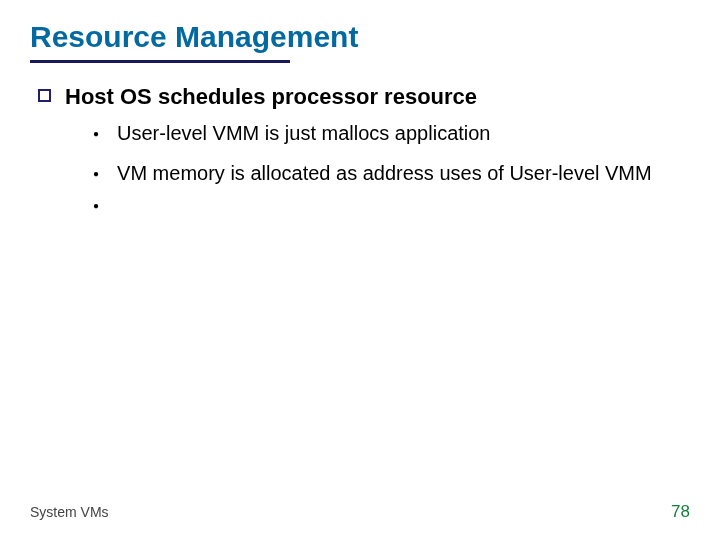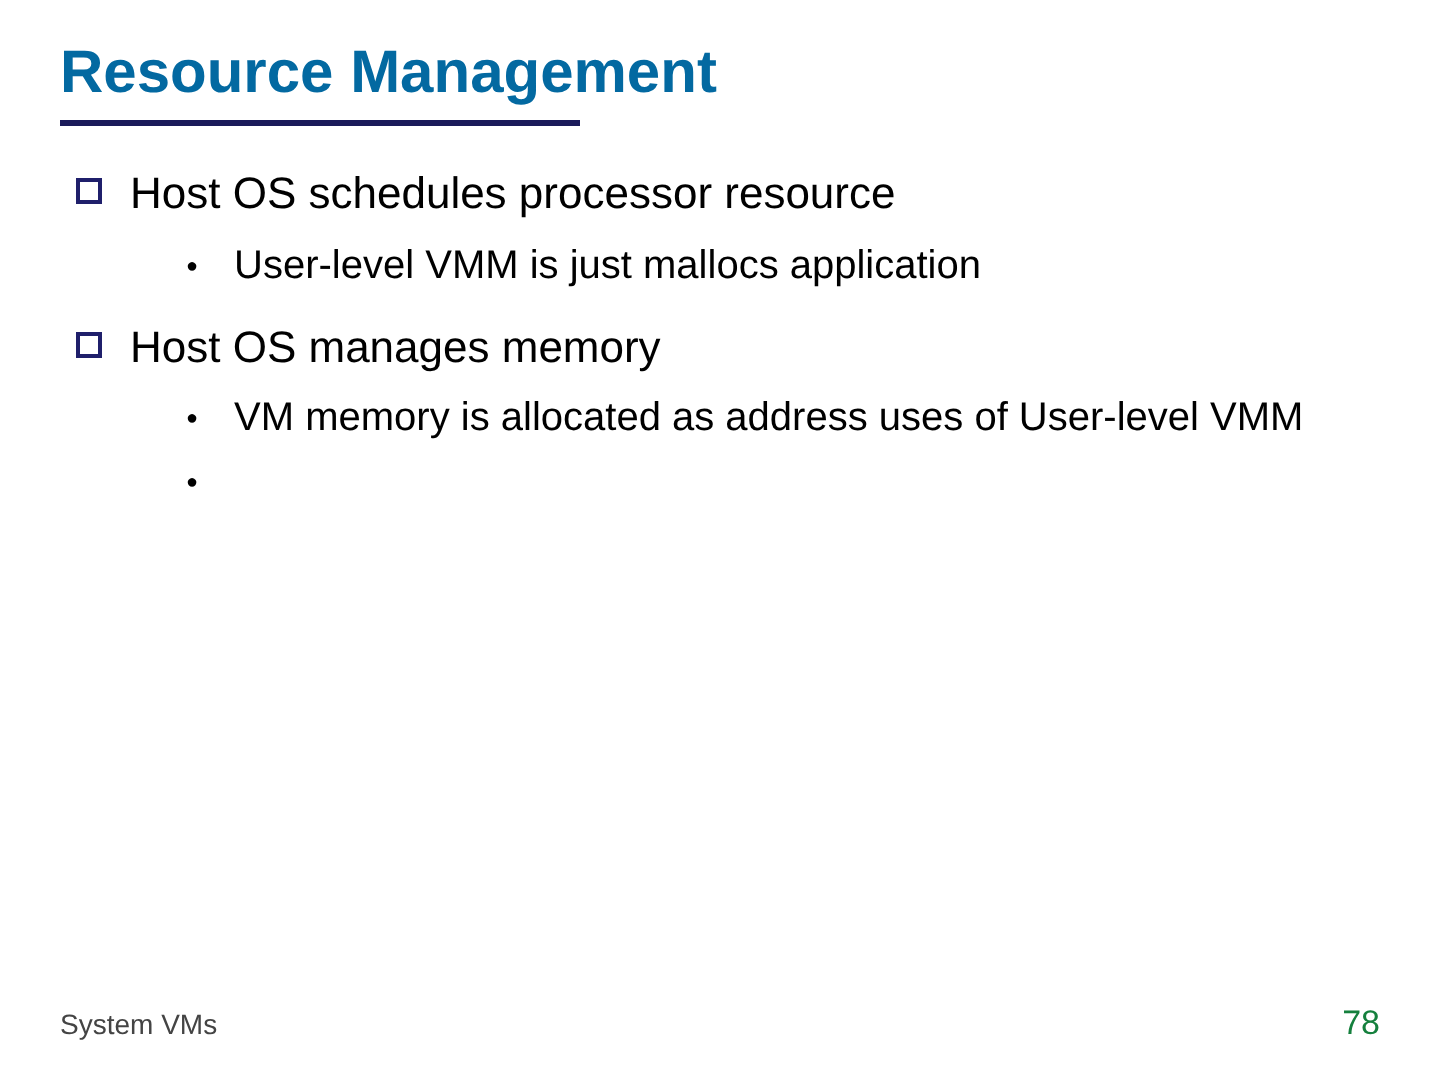--- a/index.html
+++ b/index.html
@@ -34,21 +34,21 @@
     .square-bullet {
       width: 13px;
       height: 13px;
       border: 2px solid #1f1f6b;
       margin-top: 6px;
       margin-right: 14px;
       flex-shrink: 0;
     }
     .top-text {
       font-size: 22px;
-      font-weight: normal;
+      font-weight: bold;
       color: #000;
       line-height: 1.3;
     }
     .sub-list {
       padding-left: 55px;
       margin-bottom: 14px;
     }
     .sub-item {
       display: flex;
       align-items: flex-start;
@@ -97,24 +97,20 @@
     <div class="square-bullet"></div>
     <div class="top-text">Host OS schedules processor resource</div>
   </div>
   <div class="sub-list">
     <div class="sub-item">
       <div class="dot-bullet">●</div>
       <div class="sub-text">User-level VMM is just mallocs application</div>
     </div>
   </div>
 
-  <div class="top-item">
-    <div class="square-bullet"></div>
-    <div class="top-text">Host OS manages memory</div>
-  </div>
   <div class="sub-list">
     <div class="sub-item">
       <div class="dot-bullet">●</div>
       <div class="sub-text">VM memory is allocated as address uses of User-level VMM</div>
     </div>
     <div class="sub-item">
       <div class="dot-bullet">●</div>
     </div>
   </div>
 

